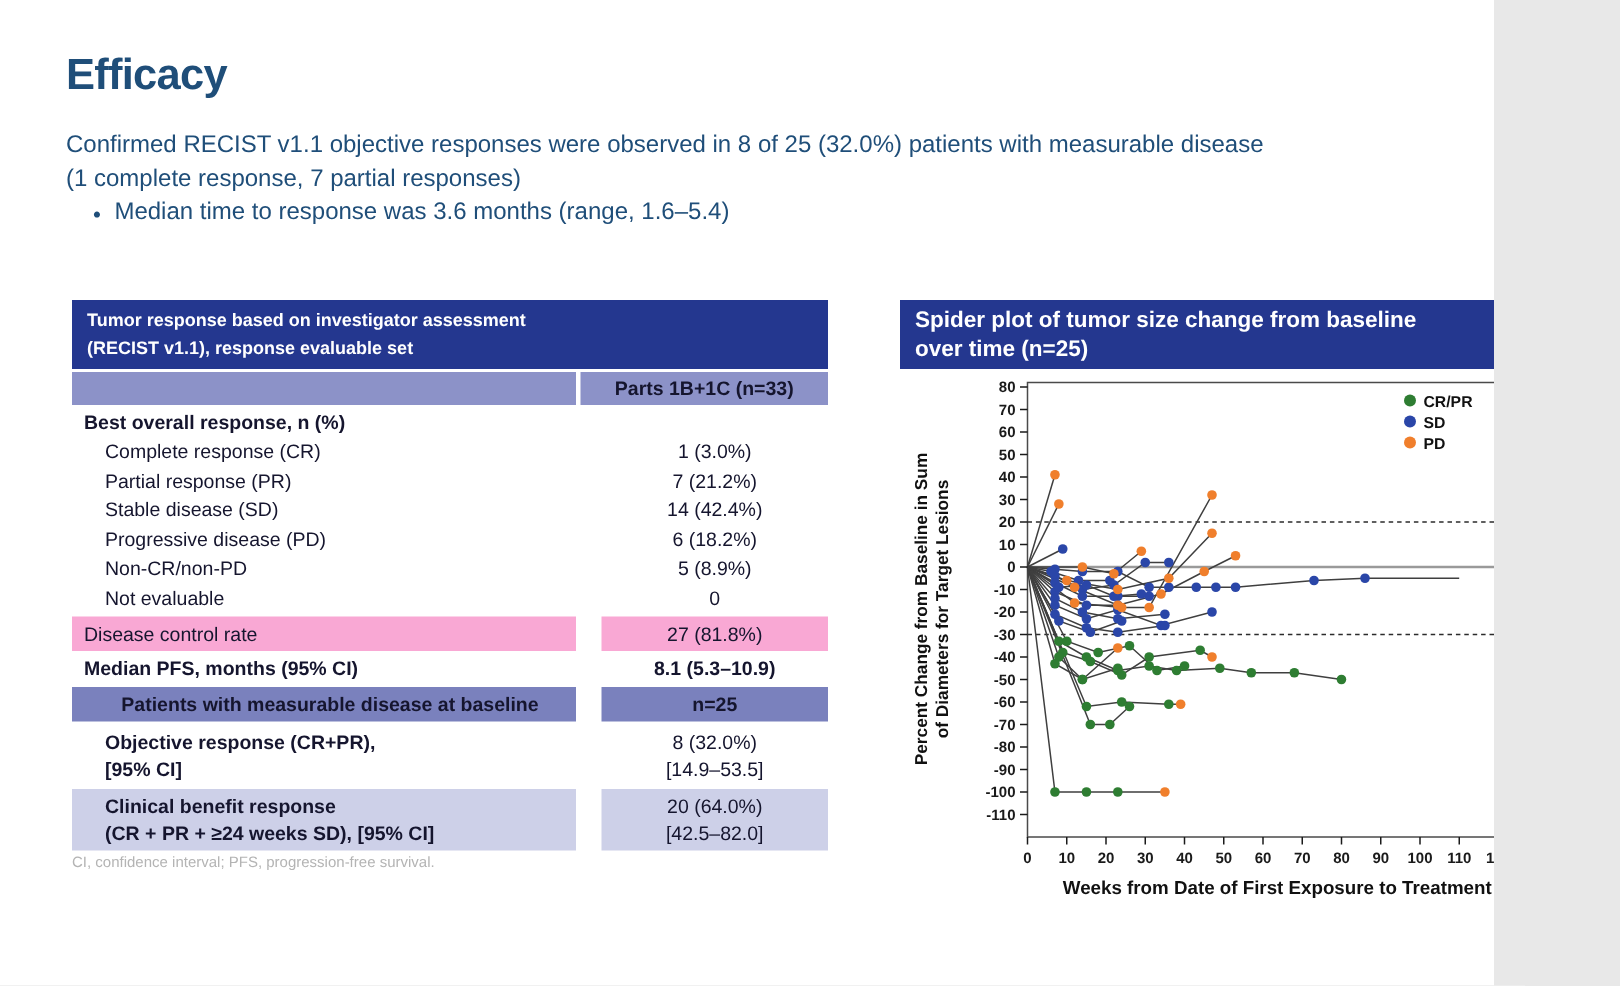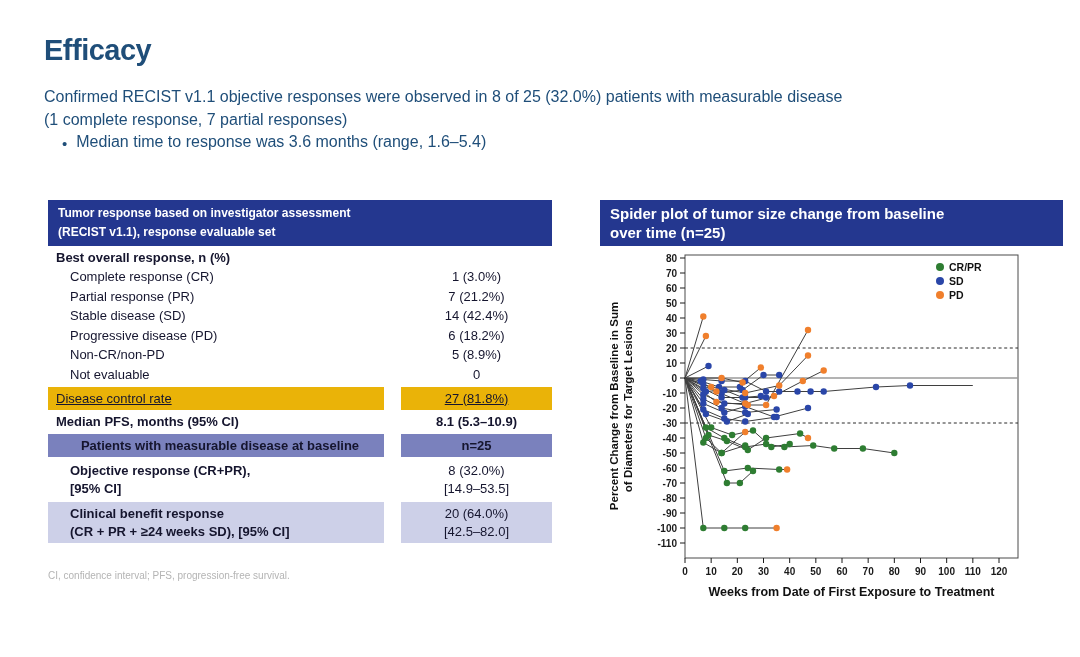--- a/index.html
+++ b/index.html
@@ -1,16 +1,16 @@
 <!DOCTYPE html>
 <html><head>
 <meta charset="utf-8">
 <style>
   html,body{margin:0;padding:0;background:#e8e8e8;}
-  .slide{position:relative;width:1080px;height:657px;background:#ffffff;overflow:hidden;
+  .slide{position:relative;width:996px;height:657px;background:#ffffff;overflow:hidden;
          font-family:"Liberation Sans",sans-serif;color:#15152e;}
   
   .page-title{position:absolute;left:44px;top:34px;font-size:29px;font-weight:bold;
               color:#1f4e79;letter-spacing:-0.5px;}
   .intro{position:absolute;left:44px;top:85px;font-size:16px;color:#1f4e79;line-height:23px;}
   .bullet-row{position:absolute;left:62px;top:133px;font-size:16px;color:#1f4e79;
               display:flex;gap:9px;align-items:flex-start;}
   .bullet-marker{font-size:15px;line-height:22px;}
   
   .tbl{position:absolute;left:48px;top:200px;width:504px;font-size:13px;}
@@ -21,21 +21,21 @@
   .tbl-colhead .vc{text-align:center;font-weight:bold;}
   .tbl-body{margin-top:2px;}
   .trow{display:grid;grid-template-columns:336px 1fr;column-gap:17px;}
   .trow .cell{line-height:18.5px;padding:0.5px 0;}
   .trow .lc{padding-left:8px;}
   .trow .lc.ind{padding-left:22px;}
   .trow .vc{text-align:center;}
   .trow .b{font-weight:bold;}
   .trow.colored{margin:2px 0;}
   .trow.colored .cell,.trow.multi .cell{padding-top:3px;padding-bottom:3px;line-height:17.5px;}
-  .trow.bg-mid .cell{background:#eab308;text-decoration:underline;}
+  .trow.bg-mid .cell{background:#f9a8d4;}
   .trow.bg-dark .cell{background:#7a81bd;text-align:center;}
   .trow.bg-light .cell{background:#cdd0e8;}
   .footnote{position:absolute;left:48px;top:570px;font-size:10px;color:#b4b4b4;}
   
   .chart-title{position:absolute;left:600px;top:200px;width:463px;background:#24378f;color:#ffffff;
                font-weight:bold;font-size:15px;line-height:19px;padding:4px 10px;box-sizing:border-box;
                min-height:44px;}
   .chart-wrap{position:absolute;left:596px;top:248px;width:474px;height:360px;}
   svg text{font-family:"Liberation Sans",sans-serif;}
 </style>
@@ -53,20 +53,24 @@
 
   <div class="bullet-row">
     <span class="bullet-marker">•</span>
     <span>Median time to response was 3.6 months (range, 1.6–5.4)</span>
   </div>
 
   <div class="tbl">
     <div class="tbl-title">
       <div>Tumor response based on investigator assessment</div>
       <div>(RECIST v1.1), response evaluable set</div>
+    </div>
+    <div class="tbl-colhead">
+      <div class="cell lc"></div>
+      <div class="cell vc">Parts 1B+1C (n=33)</div>
     </div>
     <div class="tbl-body">
         <div class="trow bg-white">
           <div class="cell lc b">
             <div>Best overall response, n (%)</div>
           </div>
           <div class="cell vc"></div>
         </div>
         <div class="trow bg-white">
           <div class="cell lc ind">

